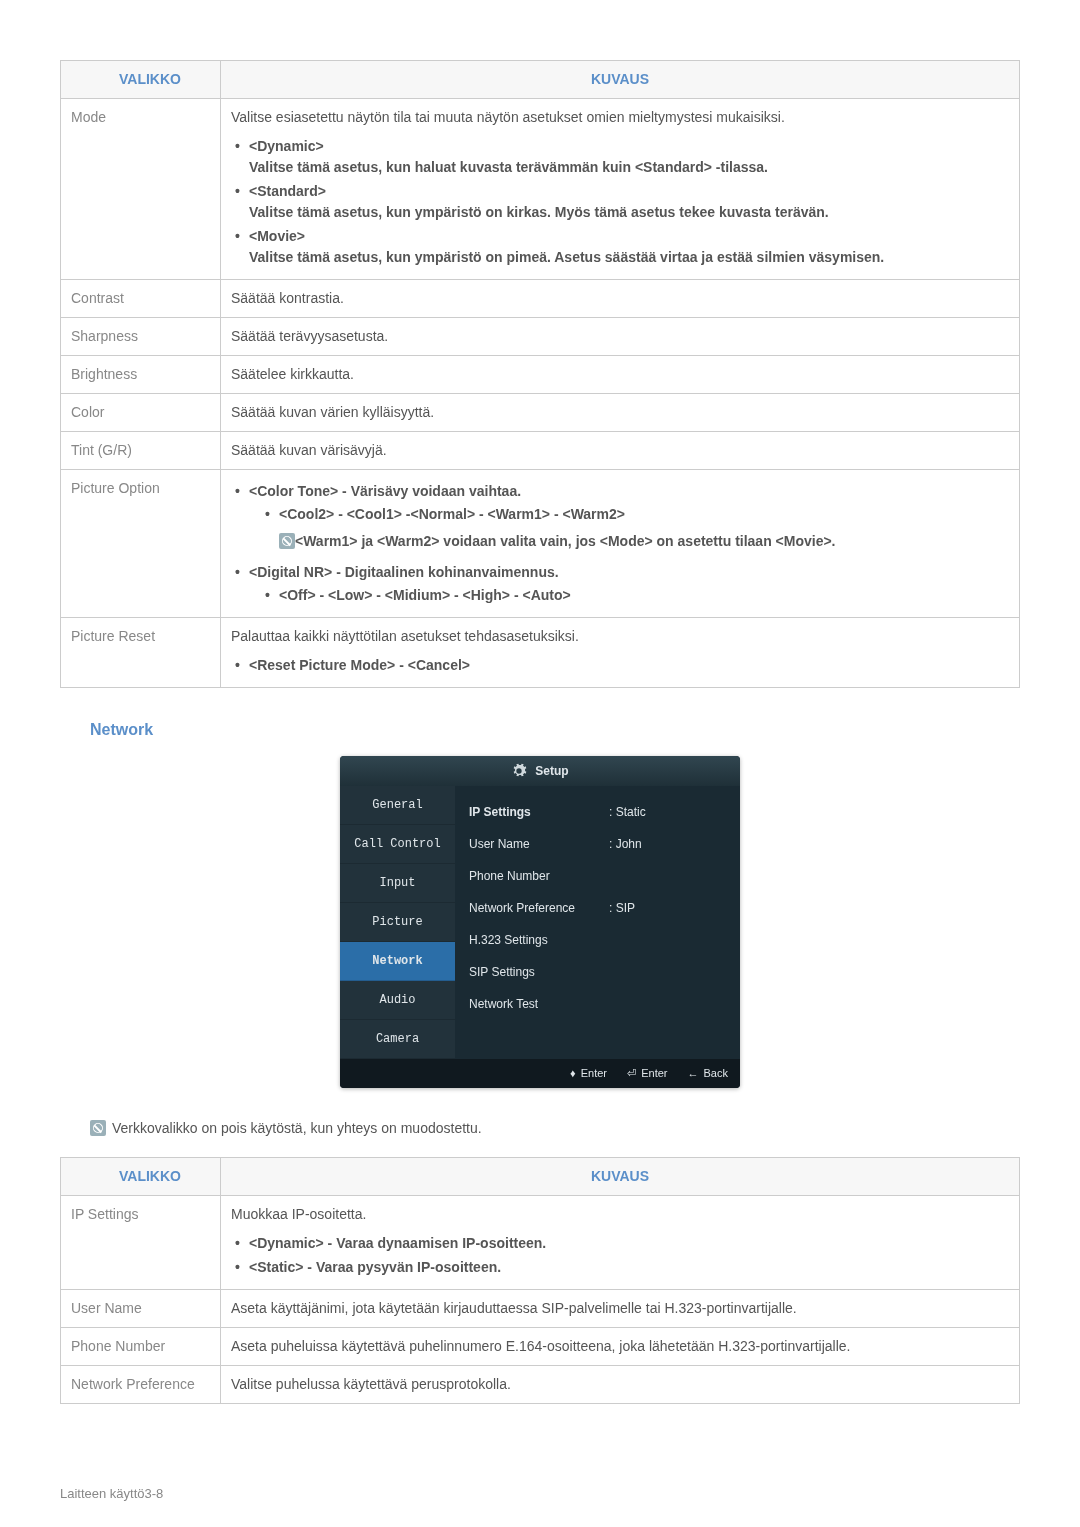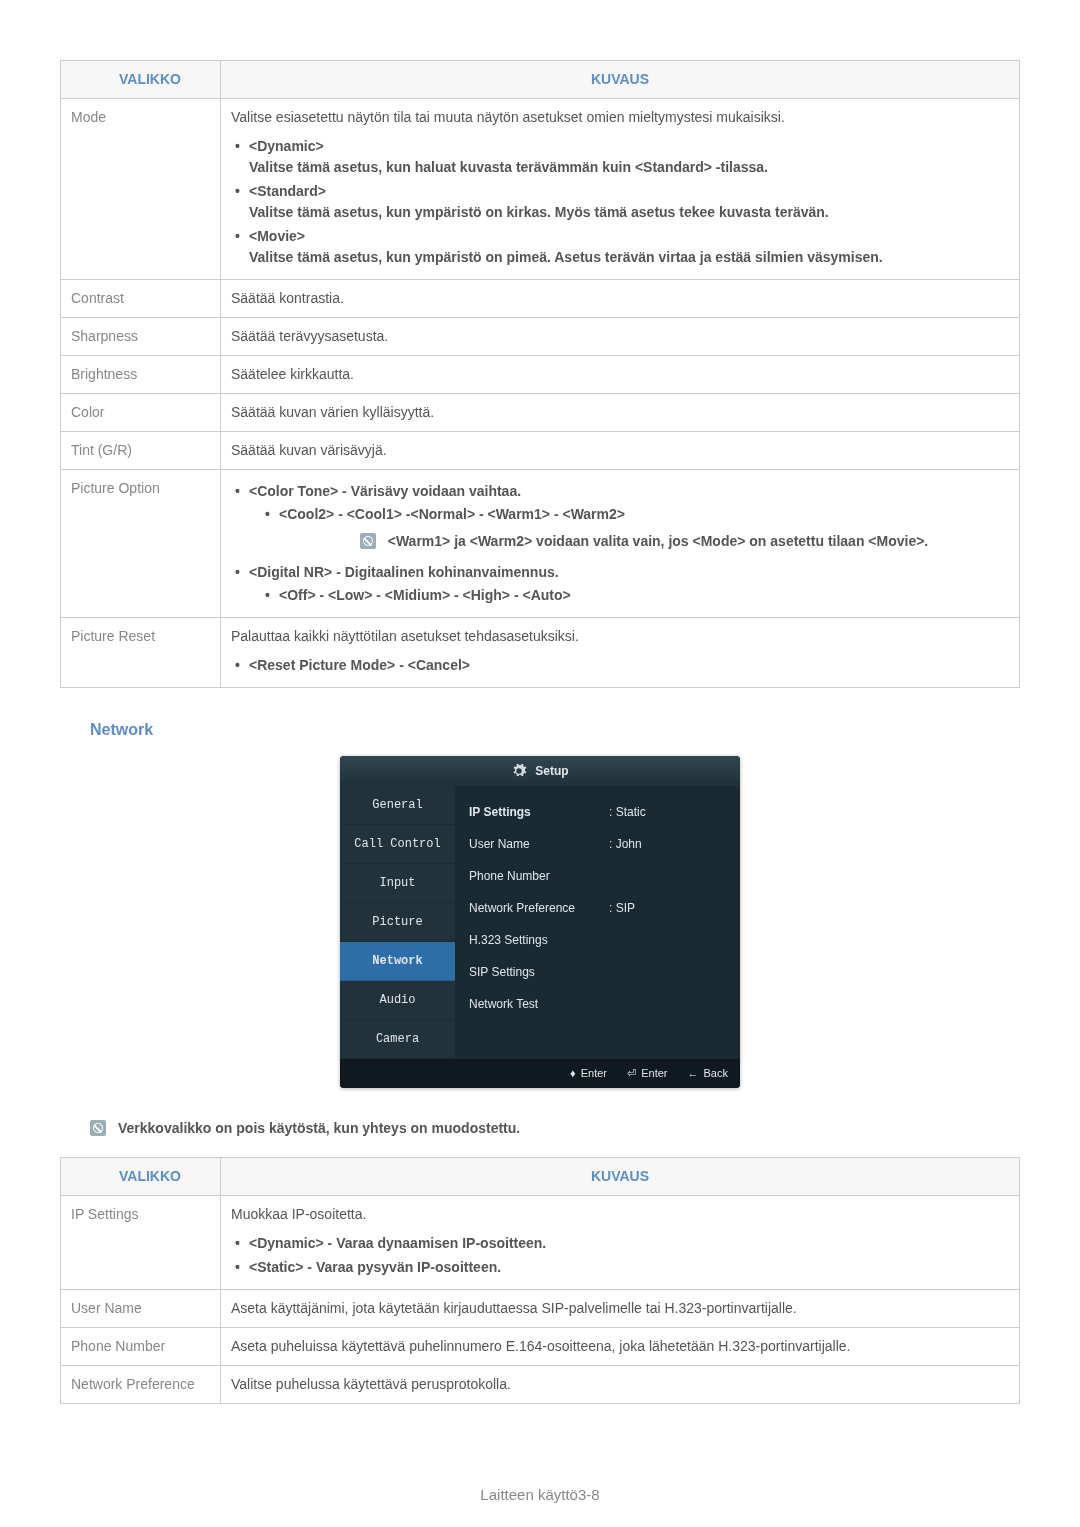--- a/index.html
+++ b/index.html
@@ -31,22 +31,22 @@
     text-align: center;
   }
   table.doc-table th:first-child { width: 160px; padding-left: 29px; }
   table.doc-table td:first-child { color: #888; }
   ul.desc-list { list-style: none; padding-left: 18px; font-weight: bold; }
   ul.desc-list > li { position: relative; padding-left: 0; margin: 3px 0; }
   ul.desc-list > li::before { content: "•"; position: absolute; left: -14px; }
   ul.sub-list { list-style: none; padding-left: 30px; margin: 2px 0; }
   ul.sub-list > li { position: relative; }
   ul.sub-list > li::before { content: "•"; position: absolute; left: -14px; }
-  .note-line { display: flex; align-items: flex-start; gap: 12px; margin: 6px 0 10px 30px; justify-content: center; }
-  .note-top { display: flex; align-items: flex-start; gap: 12px; margin: 0 0 18px 30px; font-weight: bold; }
+  .note-line { display: flex; align-items: flex-start; gap: 0; margin: 6px 0 10px 30px; }
+  .note-top { display: flex; align-items: flex-start; gap: 6px; margin: 0 0 18px 30px; }
   .note-icon {
     display: inline-block; width: 16px; height: 16px; flex: 0 0 16px;
     background: #9ab0b8; border-radius: 2px; position: relative; margin-top: 2px;
   }
   .note-icon::after {
     content: ""; position: absolute; inset: 3px;
     border-radius: 50%; border: 1.5px solid #fff;
     transform: rotate(45deg);
   }
   .note-icon::before {
@@ -85,22 +85,22 @@
   .setup-row { display: flex; padding: 7px 0; align-items: center; }
   .setup-label { flex: 0 0 140px; }
   .setup-row:first-child .setup-label { font-weight: bold; }
   .setup-value { flex: 1; }
   .setup-footer {
     background: #10191f; padding: 6px 12px; text-align: right;
     display: flex; justify-content: flex-end; gap: 20px; font-size: 11px;
   }
   .footer-item { display: inline-flex; align-items: center; gap: 5px; }
   .page-footer {
-    display: flex; justify-content: center;
-    color: #888; font-size: 15px; margin-top: 80px;
+    display: flex; justify-content: flex-start;
+    color: #888; font-size: 13px; margin-top: 80px;
   }
   .desc-para { margin-bottom: 8px; }
 </style>
 </head>
 <body>
 
 <table class="doc-table">
   <thead>
     <tr>
       <th>VALIKKO</th>
@@ -116,21 +116,21 @@
           <li>
             <div>&lt;Dynamic&gt;</div>
             <div>Valitse tämä asetus, kun haluat kuvasta terävämmän kuin &lt;Standard&gt; -tilassa.</div>
           </li>
           <li>
             <div>&lt;Standard&gt;</div>
             <div>Valitse tämä asetus, kun ympäristö on kirkas. Myös tämä asetus tekee kuvasta terävän.</div>
           </li>
           <li>
             <div>&lt;Movie&gt;</div>
-            <div>Valitse tämä asetus, kun ympäristö on pimeä. Asetus terävän virtaa ja estää silmien väsymisen.</div>
+            <div>Valitse tämä asetus, kun ympäristö on pimeä. Asetus säästää virtaa ja estää silmien väsymisen.</div>
           </li>
         </ul>
       </td>
     </tr>
     <tr>
       <td>Contrast</td>
       <td>Säätää kontrastia.</td>
     </tr>
     <tr>
       <td>Sharpness</td>

